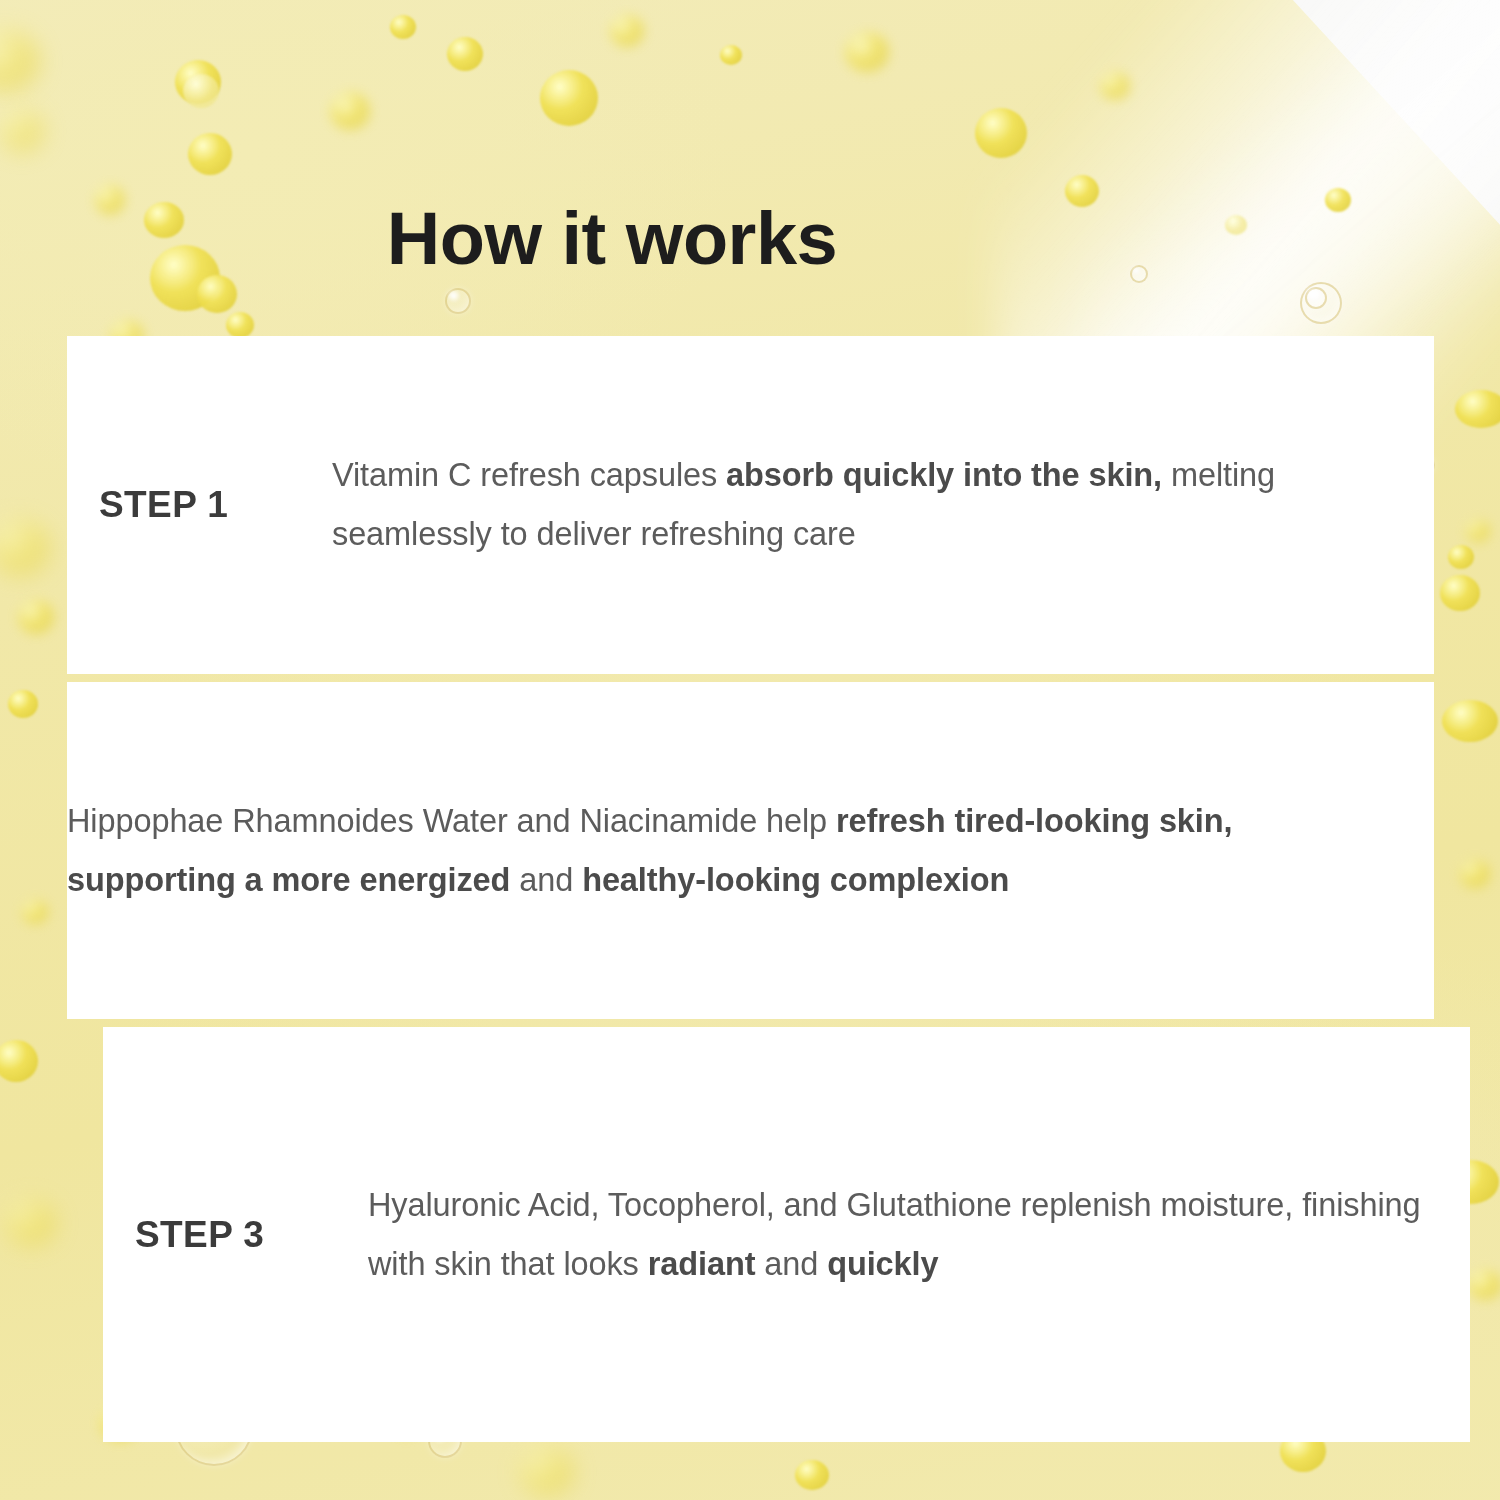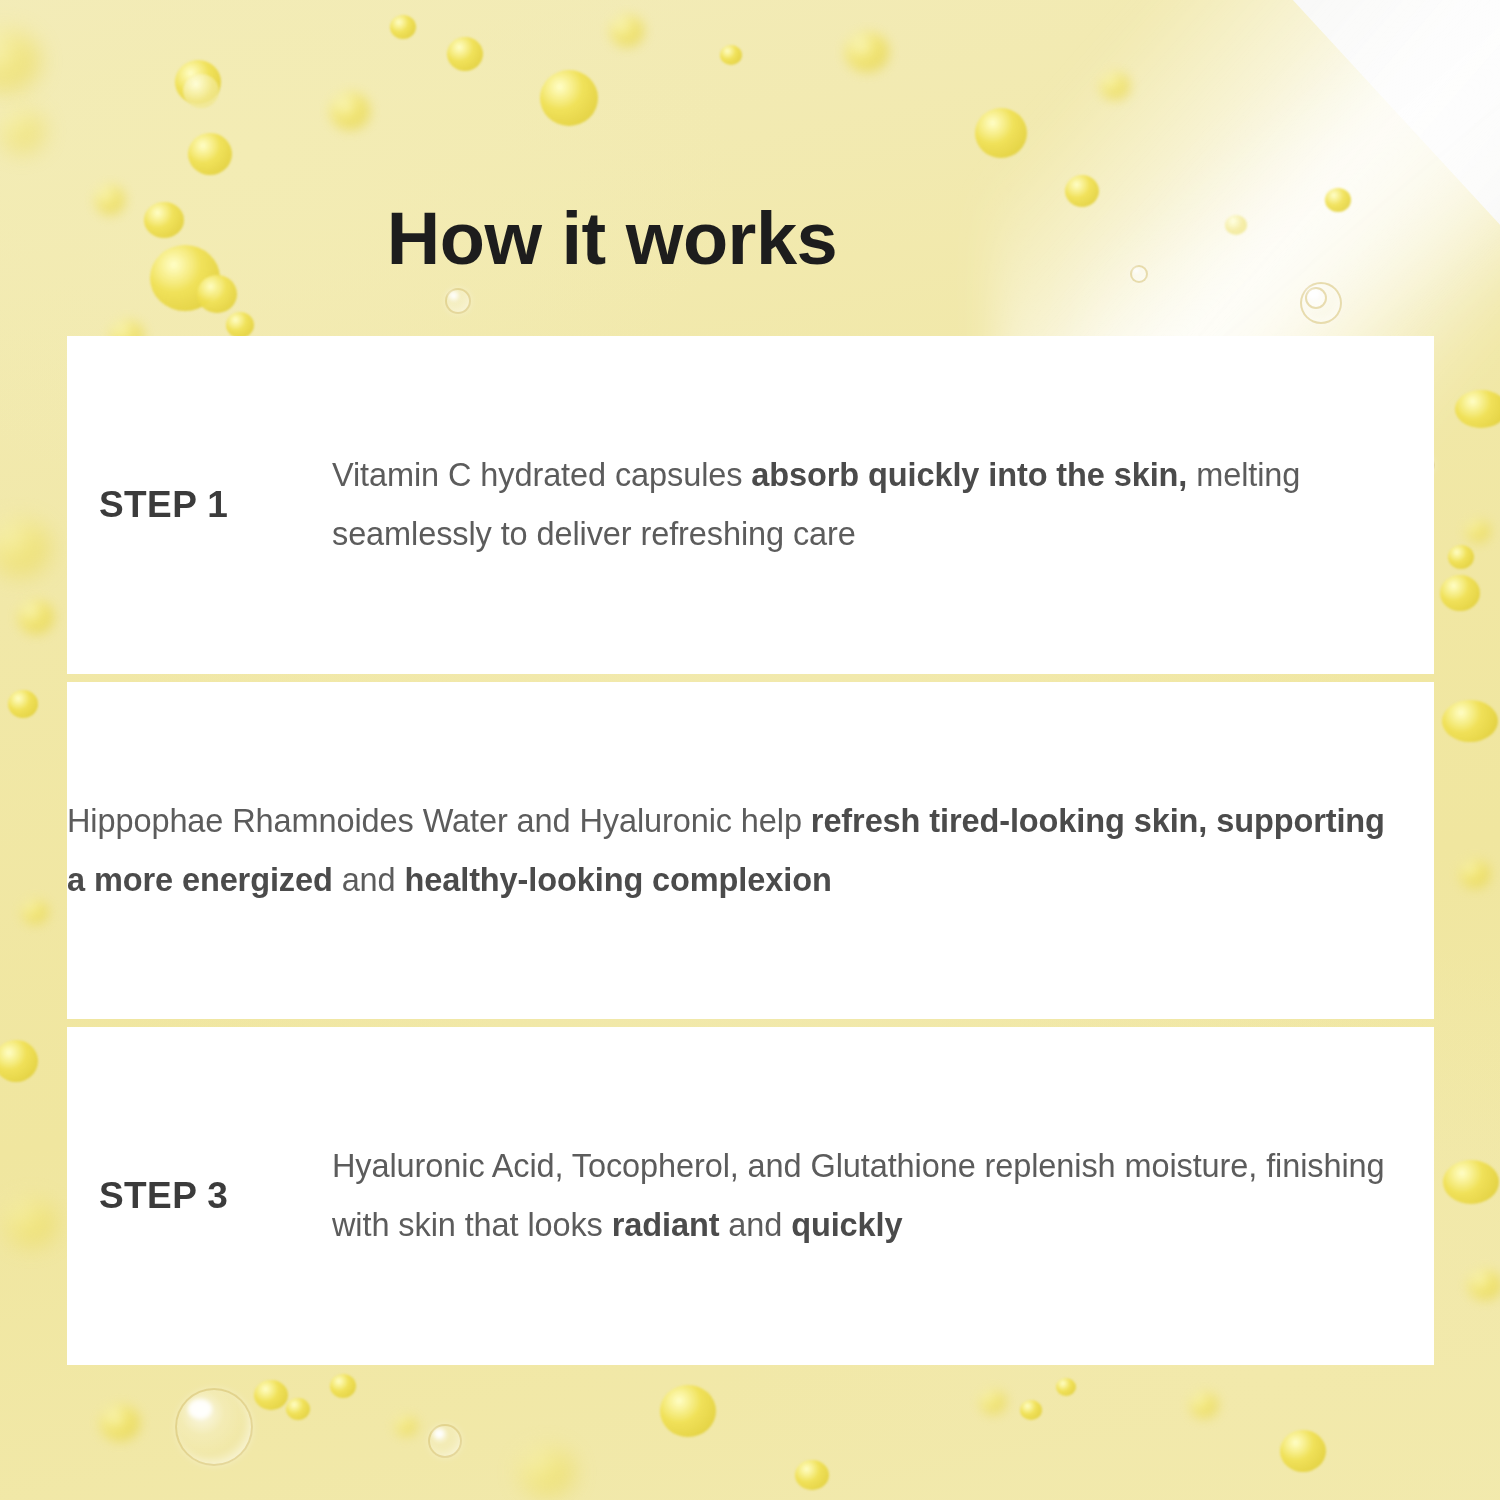--- a/index.html
+++ b/index.html
@@ -110,21 +110,21 @@
   .card {
     position: absolute;
     left: 0;
     width: 100%;
     background: #ffffff;
     display: flex;
     align-items: center;
   }
   .card-1 { top: 0px;    height: 338px; }
   .card-2 { top: 346px;  height: 337px; }
-  .card-3 { top: 691px;  height: 338px; }
+  .card-3 { top: 691px;  height: 415px; margin-left: 36px; }
 
   .step-label {
     flex: 0 0 auto;
     width: 265px;
     padding-left: 32px;
     font-size: 37px;
     font-weight: bold;
     color: #3b3b3b;
     letter-spacing: 0.4px;
     white-space: nowrap;
@@ -229,25 +229,25 @@
   <div class="bubble" style="left:1130px; top:265px;  width:18px;  height:18px;"></div>
   <div class="bubble" style="left:1415px; top:455px;  width:20px;  height:20px;"></div>
 </div>
 
 <div id="page-title">How it works</div>
 
 <div id="cards">
 
   <div class="card card-1">
     <div class="step-label">STEP 1</div>
-    <div class="step-body"><span>Vitamin C hydrated capsules </span><b>absorb quickly into the skin,</b><span> melting seamlessly to deliver refreshing care</span></div>
+    <div class="step-body"><span>Vitamin C refresh capsules </span><b>absorb quickly into the skin,</b><span> melting seamlessly to deliver refreshing care</span></div>
   </div>
 
   <div class="card card-2">
-    <div class="step-body"><span>Hippophae Rhamnoides Water and Hyaluronic help </span><b>refresh tired-looking skin, supporting a more energized</b><span> and </span><b>healthy-looking complexion</b></div>
+    <div class="step-body"><span>Hippophae Rhamnoides Water and Niacinamide help </span><b>refresh tired-looking skin, supporting a more energized</b><span> and </span><b>healthy-looking complexion</b></div>
   </div>
 
   <div class="card card-3">
     <div class="step-label">STEP 3</div>
     <div class="step-body"><span>Hyaluronic Acid, Tocopherol, and Glutathione replenish moisture, finishing with skin that looks </span><b>radiant</b><span> and </span><b>quickly</b></div>
   </div>
 
 </div>
 
 </body></html>

